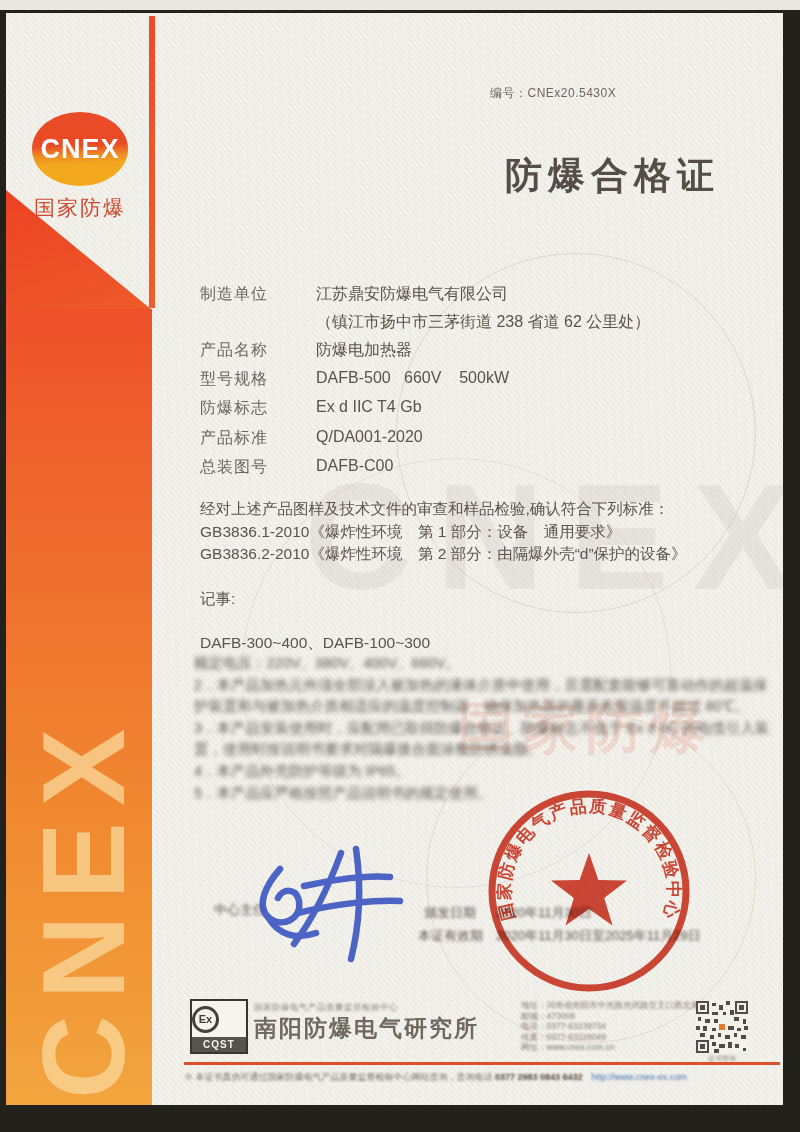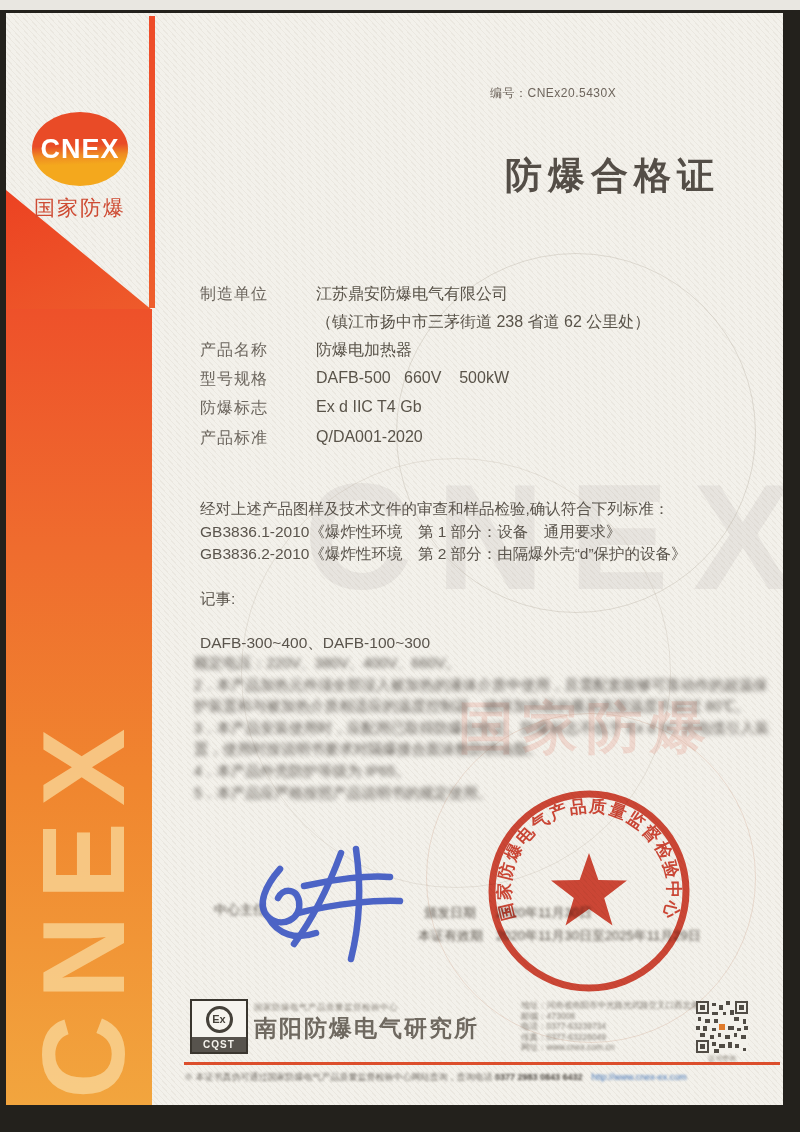--- a/index.html
+++ b/index.html
@@ -87,21 +87,21 @@
   #valid-value { left:490px; top:914px; }
   #sig { left:232px; top:828px; width:185px; height:125px; z-index:5; }
 
   
   #seal { left:477px; top:772px; width:212px; height:212px; z-index:6;
     mix-blend-mode:multiply; opacity:0.92; filter:blur(0.4px); }
 
   
   #badge { left:184px; top:986px; width:58px; height:55px; border:2px solid #3a362f;
     background:#f6f4ef; z-index:3; }
-  .badge-top { height:36px; display:flex; align-items:center; justify-content:center; }
+  .badge-top { height:36px; display:flex; align-items:center; justify-content:flex-start; }
   .badge-ring { width:27px; height:27px; border:3px solid #45413a; border-radius:50%;
     display:flex; align-items:center; justify-content:center; }
   .badge-ring span { font-size:11px; font-weight:bold; color:#45413a; }
   .badge-bottom { height:15px; background:#57534d; color:#f4f2ec; text-align:center;
     font-size:10px; font-weight:bold; letter-spacing:1px; line-height:15px; }
 
   #center-line { left:248px; top:989px; font-size:8.5px; color:#89837a; letter-spacing:0.5px;
     filter:blur(1px); z-index:3; }
   #institute { left:248px; top:1000px; font-size:23px; font-weight:bold; color:#6f6960;
     letter-spacing:2px; filter:blur(0.7px); z-index:3; }
@@ -158,20 +158,24 @@
     <span class="flabel">型号规格</span>
     <span class="fvalue">DAFB-500   660V    500kW</span>
   </div>
   <div class="frow" style="top:385px">
     <span class="flabel">防爆标志</span>
     <span class="fvalue">Ex d IIC T4 Gb</span>
   </div>
   <div class="frow" style="top:415px">
     <span class="flabel">产品标准</span>
     <span class="fvalue">Q/DA001-2020</span>
+  </div>
+  <div class="frow" style="top:444px">
+    <span class="flabel">总装图号</span>
+    <span class="fvalue">DAFB-C00</span>
   </div>
 
   <div id="confirm-intro" class="abs para">经对上述产品图样及技术文件的审查和样品检验,确认符合下列标准：</div>
   <div id="std1" class="abs para">GB3836.1-2010《爆炸性环境　第 1 部分：设备　通用要求》</div>
   <div id="std2" class="abs para">GB3836.2-2010《爆炸性环境　第 2 部分：由隔爆外壳“d”保护的设备》</div>
 
   <div id="notes-head" class="abs para">记事:</div>
   <div id="note2" class="abs para">DAFB-300~400、DAFB-100~300</div>
   <div id="notes-blur" class="abs">
     <div>额定电压：220V、380V、400V、660V。</div>

